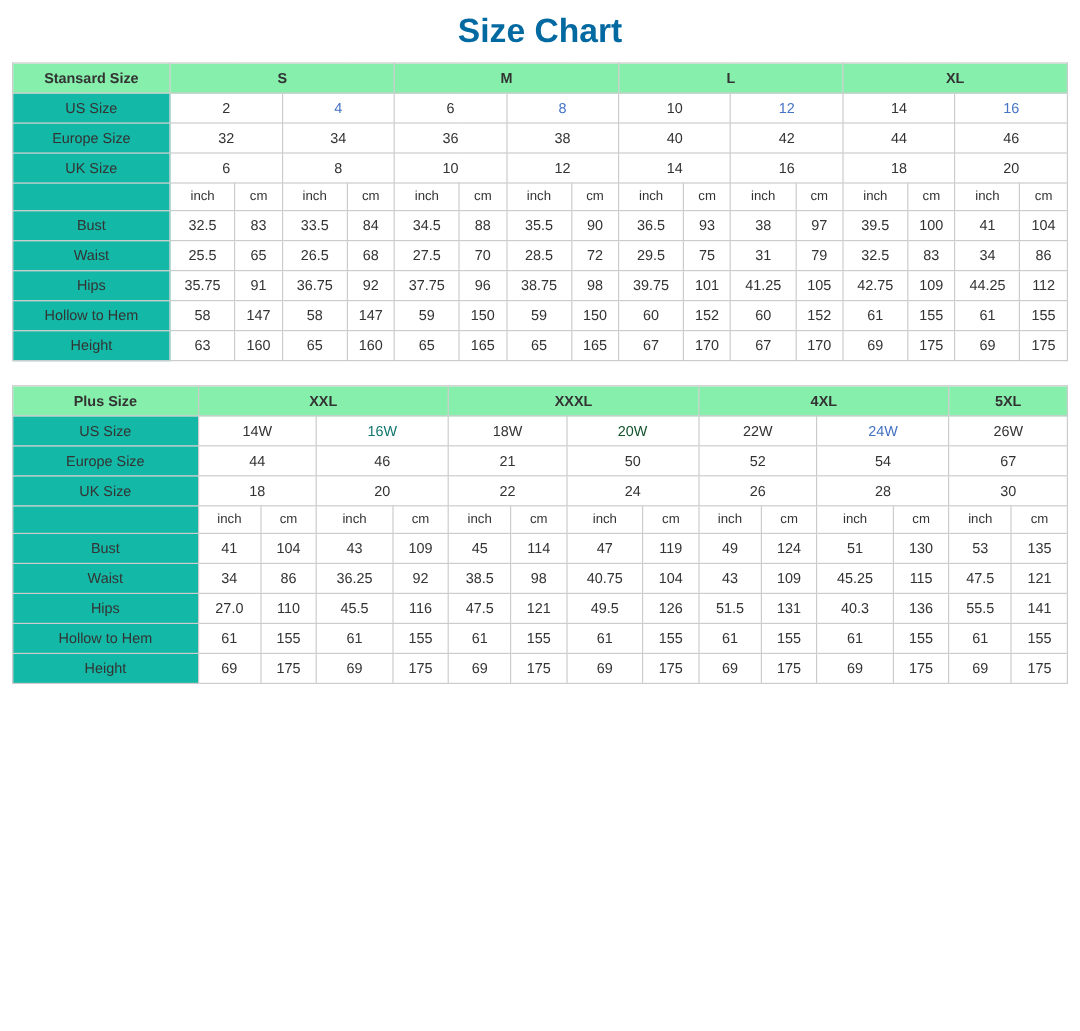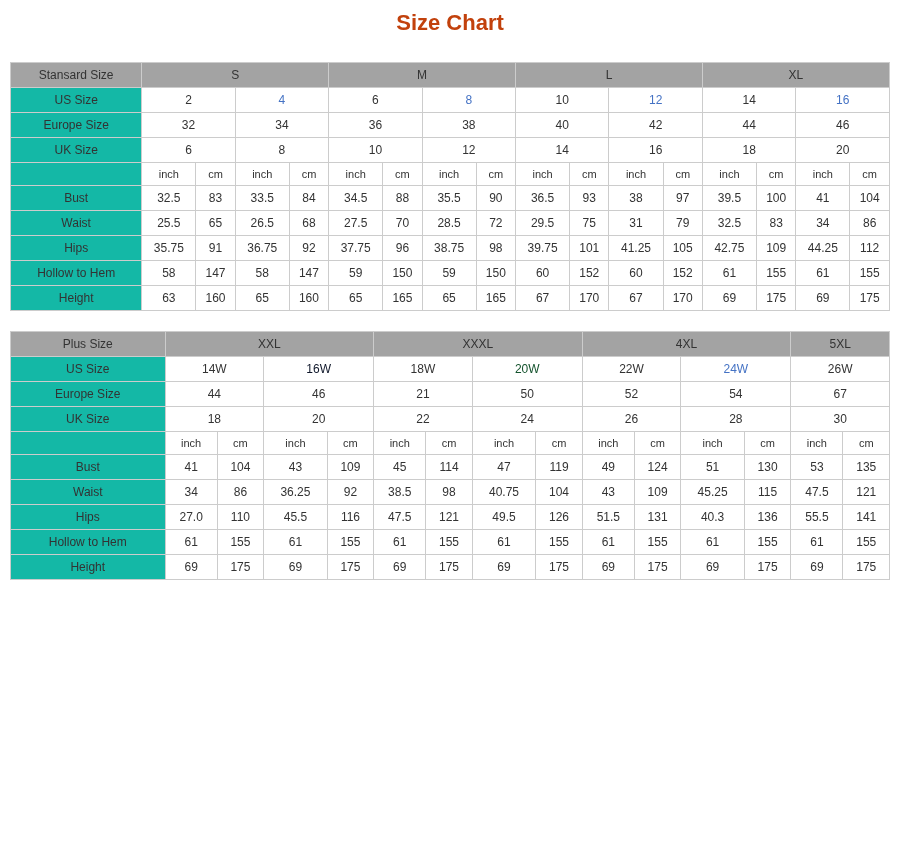--- a/index.html
+++ b/index.html
@@ -5,24 +5,24 @@
     * { box-sizing: border-box; margin: 0; padding: 0; }
     body {
       font-family: Arial, sans-serif;
       font-size: 13px;
       background: #fff;
       padding: 10px;
       width: 900px;
     }
     h1 {
       text-align: center;
-      color: #c2410c;
-      font-size: 22px;
+      color: #0369a1;
+      font-size: 28px;
       font-weight: bold;
-      margin-bottom: 26px;
+      margin-bottom: 10px;
     }
     .chart-container {
       margin-bottom: 20px;
     }
     table {
       width: 100%;
       border-collapse: collapse;
       font-size: 12px;
     }
     th, td {
@@ -31,22 +31,22 @@
       padding: 5px 3px;
       color: #333;
     }
     .row-label {
       text-align: center;
       font-weight: normal;
       background: #14b8a6;
       min-width: 90px;
     }
     .size-group-header {
-      font-weight: normal;
-      background: #a3a3a3;
+      font-weight: bold;
+      background: #86efac;
     }
     .subheader-row td {
       font-size: 11px;
       color: #333;
     }
   </style>
 </head>
 <body>
 
 <h1>Size Chart</h1>
@@ -222,21 +222,21 @@
         <th colspan="4" class="size-group-header">XXL</th>
         <th colspan="4" class="size-group-header">XXXL</th>
         <th colspan="4" class="size-group-header">4XL</th>
         <th colspan="2" class="size-group-header">5XL</th>
       </tr>
     </thead>
     <tbody id="plus-body">
     <tr>
           <td class="row-label">US Size</td>
           <td colspan="2">14W</td>
-          <td colspan="2" style="color: #0f172a;">16W</td>
+          <td colspan="2" style="color: #0f766e;">16W</td>
           <td colspan="2">18W</td>
           <td colspan="2" style="color: #14532d;">20W</td>
           <td colspan="2">22W</td>
           <td colspan="2" style="color: rgb(68, 114, 196);">24W</td>
           <td colspan="2">26W</td>
         </tr>
         <tr>
           <td class="row-label">Europe Size</td>
           <td colspan="2">44</td>
           <td colspan="2">46</td>

